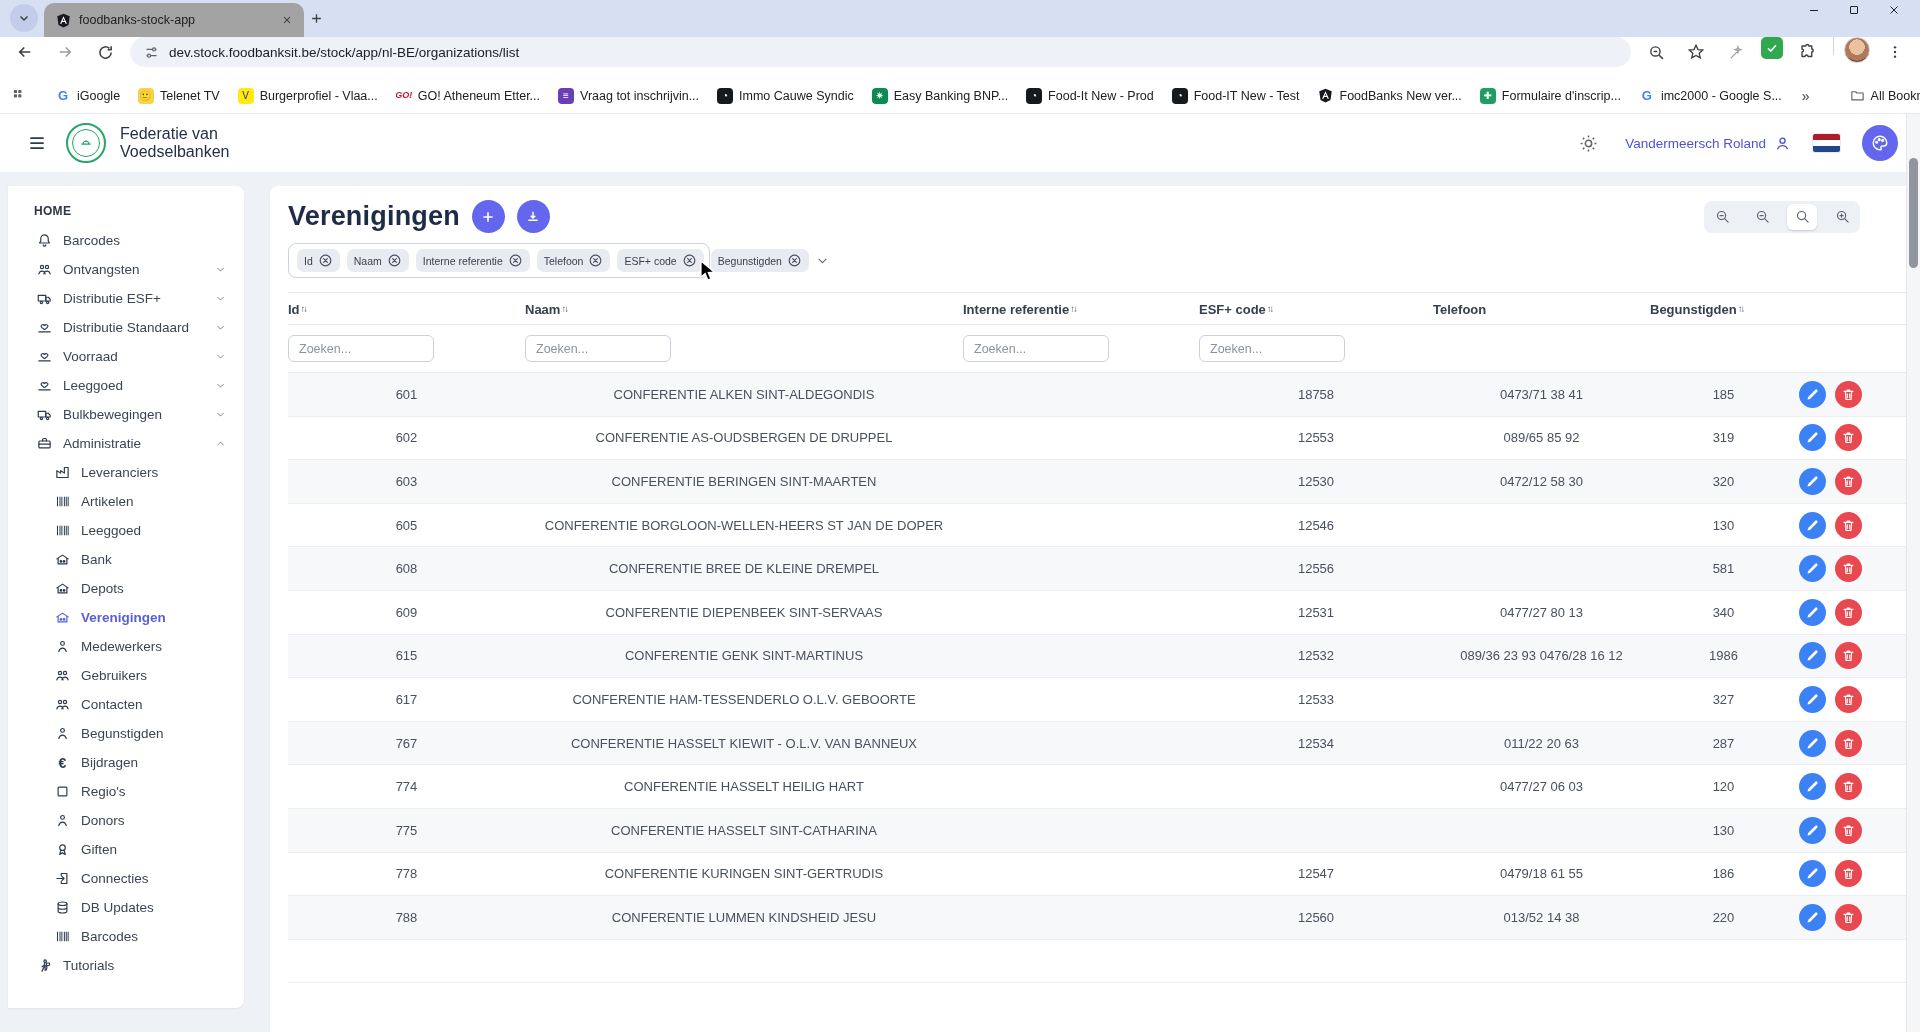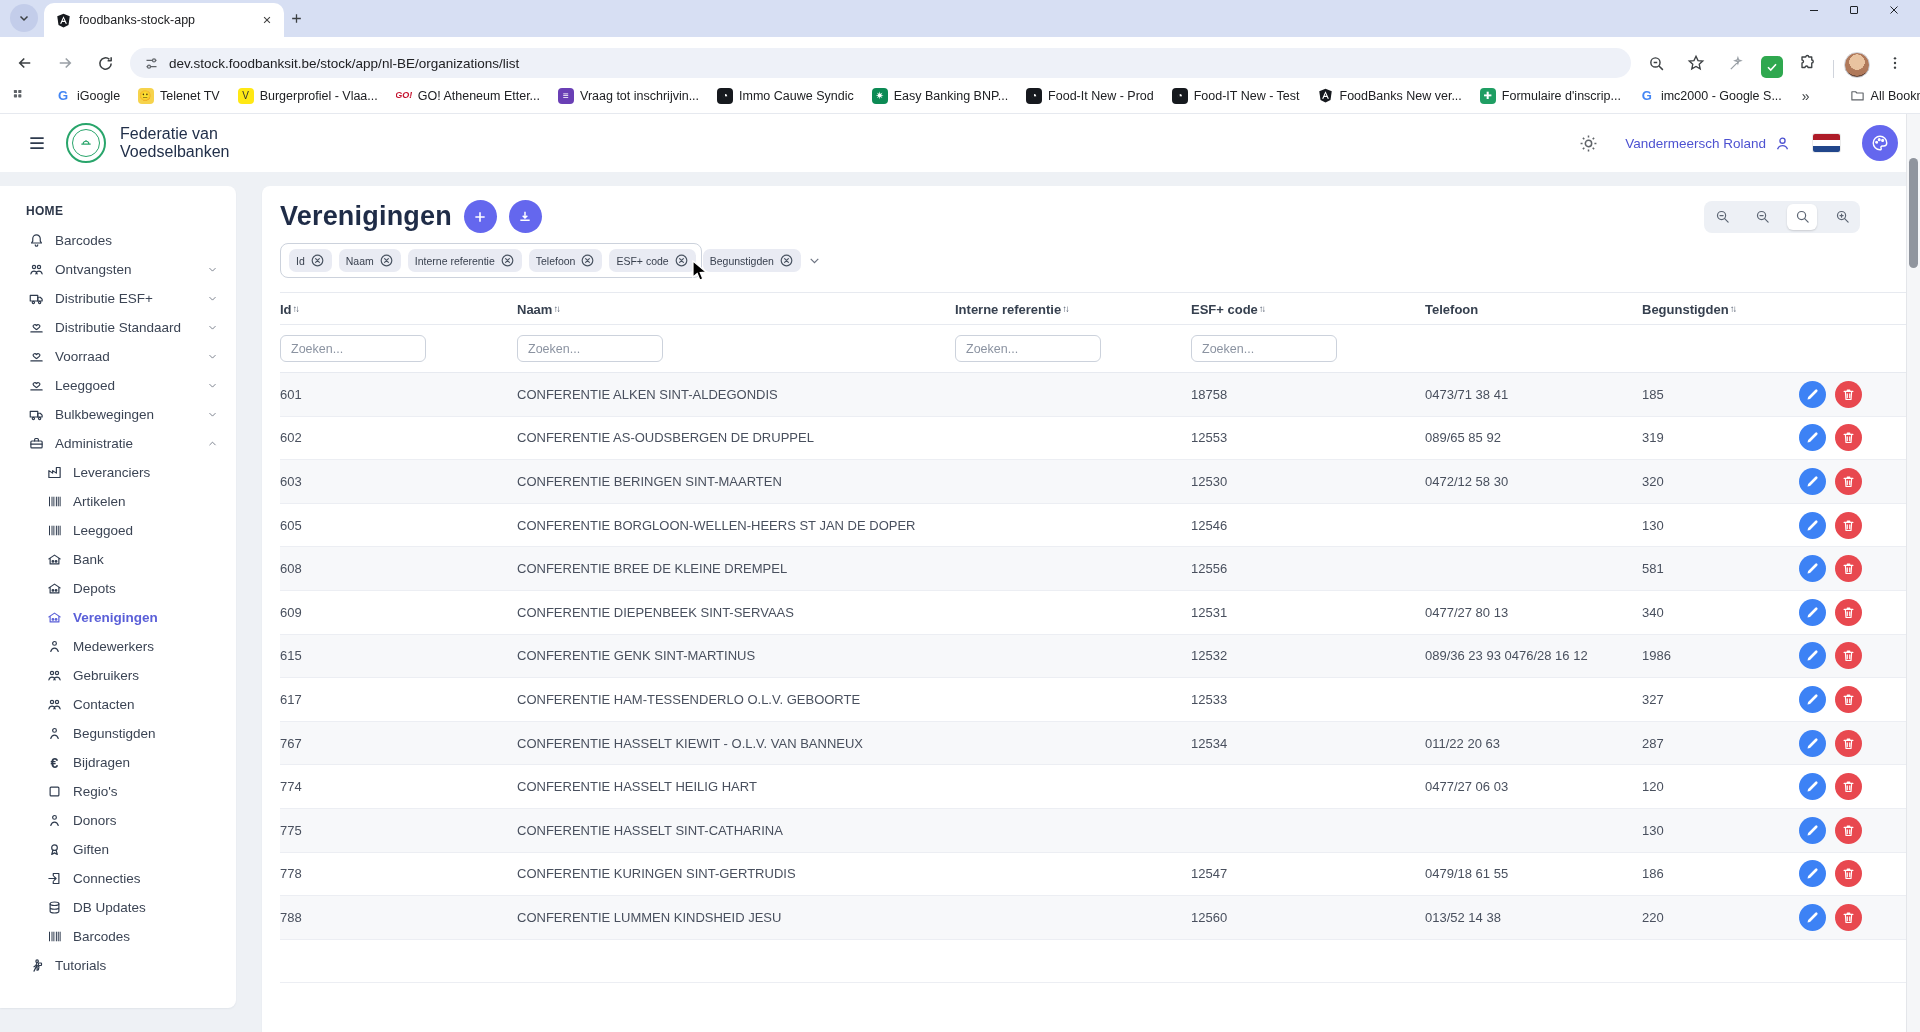--- a/index.html
+++ b/index.html
@@ -4,28 +4,28 @@
 <style>
   * { margin:0; padding:0; box-sizing:border-box; }
   html,body { width:1920px; height:1032px; overflow:hidden; }
   body { font-family:"Liberation Sans", sans-serif; background:#eef1f5; font-size:13px; color:#3b4454; }
   .txticon { font-weight:700; font-size:12px; line-height:1; }
   svg { display:block; }
 
   
   .tabstrip { height:37px; background:#d7dff3; display:flex; align-items:flex-end; padding-left:8px; position:relative; }
   .tab-search { width:28px; height:28px; border-radius:50%; border:none; background:#c3cdea; display:flex; align-items:center; justify-content:center; margin:0 6px 5px 2px; color:#3c4043; }
-  .tab { width:240px; height:34px; background:#ffffff; border-radius:10px 10px 0 0; display:flex; align-items:center; gap:8px; padding:0 8px 0 12px; }
+  .tab { width:260px; height:34px; background:#a3a3a3; border-radius:10px 10px 0 0; display:flex; align-items:center; gap:8px; padding:0 8px 0 12px; }
   .tab-title { flex:1; font-size:12.5px; color:#202124; white-space:nowrap; overflow:hidden; }
   .tab-close { width:18px; height:18px; border:none; background:transparent; color:#444; font-size:13px; display:flex; align-items:center; justify-content:center; border-radius:50%; }
   .newtab { width:28px; height:28px; border:none; background:transparent; font-size:18px; color:#3c4043; margin:0 0 5px 6px; }
   .wincontrols { position:absolute; right:6px; top:4px; display:flex; gap:14px; color:#1f2328; }
   .wincontrols span { width:26px; text-align:center; font-size:13px; }
 
-  .navbar { height:41px; background:#fff; display:flex; align-items:flex-end; padding:0 10px; gap:10px; }
+  .navbar { height:41px; background:#fff; display:flex; align-items:flex-start; padding:0 10px; gap:10px; }
   .navbtn { width:30px; height:30px; border:none; background:transparent; display:flex; align-items:center; justify-content:center; color:#3c4043; }
   .navbtn.dim { color:#9aa0a6; }
   .addressbar { flex:1; height:30px; background:#eef1f8; border-radius:15px; display:flex; align-items:center; gap:10px; padding:0 14px; }
   .url { font-size:13.5px; color:#202124; }
   .ext-green { width:22px; height:22px; border-radius:5px; background:#2fa84f; display:flex; align-items:center; justify-content:center; color:#fff; font-size:13px; font-weight:bold; }
   .avatar { width:26px; height:26px; border-radius:50%; background:radial-gradient(circle at 50% 38%, #e9c3a0 0 40%, #b0795a 41% 70%, #6b4a3a 71% 100%); border:1px solid #d0d4dc; }
   .navdivider { width:1px; height:18px; background:#d0d4dc; }
 
   .bookmarksbar { height:36px; background:#fff; display:flex; align-items:center; padding:0 12px; gap:4px; border-bottom:1px solid #e6e9ef; }
   .bm { display:flex; align-items:center; gap:6px; padding:4px 8px; border-radius:6px; color:#202124; font-size:12.5px; white-space:nowrap; }
@@ -40,21 +40,21 @@
   .logo { width:40px; height:40px; border-radius:50%; border:2px solid #29a56b; display:flex; align-items:center; justify-content:center; }
   .logo-inner { width:28px; height:28px; border-radius:50%; border:1.5px solid #29a56b; display:flex; align-items:center; justify-content:center; color:#29a56b; }
   .brand { font-size:16px; font-weight:400; color:#22304a; line-height:1.15; }
   .hdr-right { margin-left:auto; display:flex; align-items:center; gap:22px; }
   .username { color:#4d52d1; font-size:13.5px; display:flex; align-items:center; gap:8px; }
   .flag { width:27px; height:18px; display:flex; flex-direction:column; border-radius:2px; overflow:hidden; box-shadow:0 0 0 1px rgba(0,0,0,.08); }
   .flag div { flex:1; }
   .palettebtn { width:36px; height:36px; border-radius:50%; border:none; background:#6467ee; color:#fff; display:flex; align-items:center; justify-content:center; }
 
   
-  .appbody { display:flex; height:calc(1032px - 37px - 41px - 36px - 58px); padding:14px 14px 0 0; gap:26px; }
+  .appbody { display:flex; height:calc(1032px - 37px - 41px - 36px - 58px); padding:14px 14px 0 8px; gap:26px; }
   .sidebar { width:236px; background:#fff; border-radius:0 8px 8px 0; padding:14px 0 10px 0; overflow:hidden; height:822px; box-shadow:0 1px 2px rgba(20,30,60,.06); }
   .side-section { font-size:12px; font-weight:700; color:#2c3648; padding:4px 0 8px 26px; letter-spacing:.3px; }
   .side-item { height:29px; display:flex; align-items:center; gap:10px; padding:0 18px 0 28px; color:#3b4454; font-size:13.5px; cursor:pointer; }
   .side-item .ic { width:17px; display:flex; justify-content:center; color:#2e3a4d; }
   .side-item.sub { padding-left:46px; }
   .side-item.active { color:#5a5fd8; font-weight:700; }
   .side-item.active .ic { color:#5a5fd8; }
   .side-item .chev { margin-left:auto; color:#6b7280; }
 
   .content { flex:1; background:#fff; border-radius:8px 0 0 0; padding:14px 0 0 18px; position:relative; box-shadow:0 1px 2px rgba(20,30,60,.06); }
@@ -73,21 +73,21 @@
 
   
   .tbl { margin-top:14px; }
   .tr { display:grid; grid-template-columns:237px 438px 236px 234px 217px 147px 1fr; align-items:center; }
   .thead { border-top:1px solid #e7eaf0; border-bottom:1px solid #e7eaf0; padding:9px 0 7px 0; }
   .th { font-size:13px; font-weight:700; color:#36404f; display:flex; align-items:flex-start; gap:1px; cursor:pointer; }
   .sort { font-size:9.5px; color:#4a5568; letter-spacing:-2px; margin-top:1px; }
   .filterrow { padding:10px 0; border-bottom:1px solid #e7eaf0; }
   .filterrow input { width:146px; height:27px; border:1px solid #ccd2dc; border-radius:6px; padding:0 10px; font-size:12.5px; color:#3b4454; font-family:"Liberation Sans",sans-serif; background:#fff; }
   .filterrow input::placeholder { color:#8b93a1; }
-  .row { height:43.6px; border-bottom:1px solid #eceef3; font-size:13px; color:#49505e; }
+  .row { height:43.6px; border-bottom:1px solid #eceef3; font-size:13px; color:#49505e;text-align:center; }
   .row:nth-child(odd) { background:#f7f8fa; }
   .cell { overflow:hidden; white-space:nowrap; }
   .actions { display:flex; justify-content:flex-end; gap:9px; padding-right:44px; }
   .act { width:27px; height:27px; border-radius:50%; border:none; color:#fff; display:flex; align-items:center; justify-content:center; }
   .act.edit { background:#3d82f5; }
   .act.del { background:#e8484f; }
 
   
   .pagescroll { position:fixed; right:0; top:114px; width:14px; height:918px; background:#f5f6f8; border-left:1px solid #e4e6ea; }
   .pagescroll .thumb { position:absolute; left:2px; right:2px; top:44px; height:110px; background:#90959e; border-radius:6px; }

